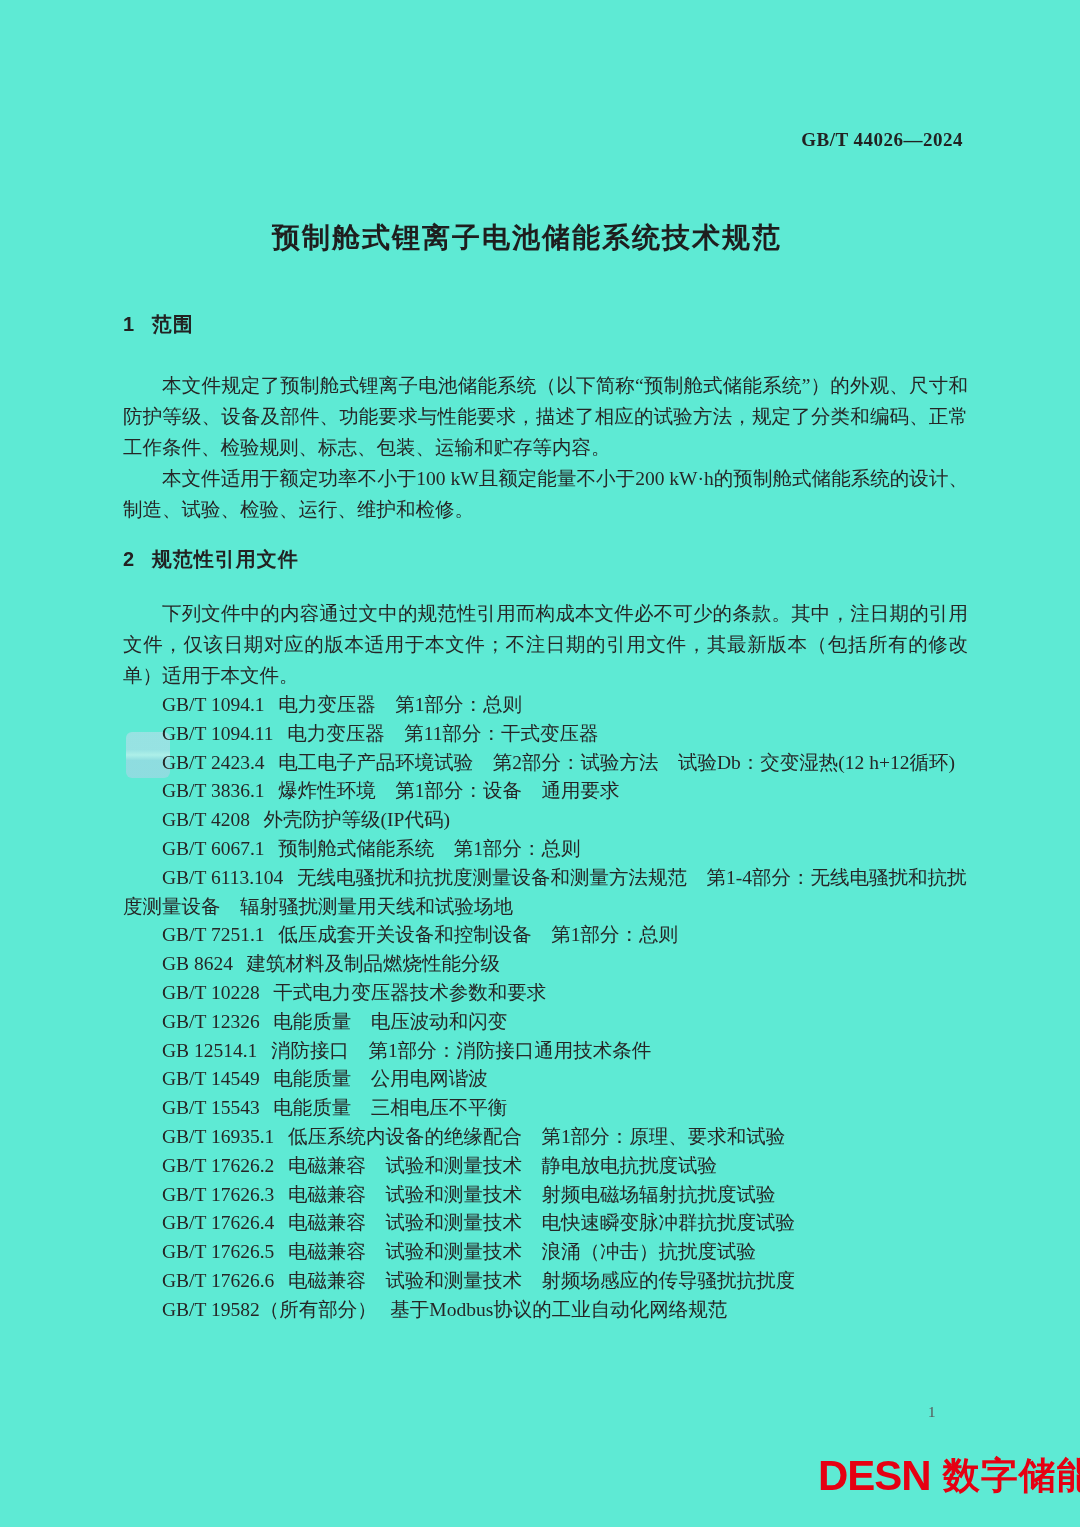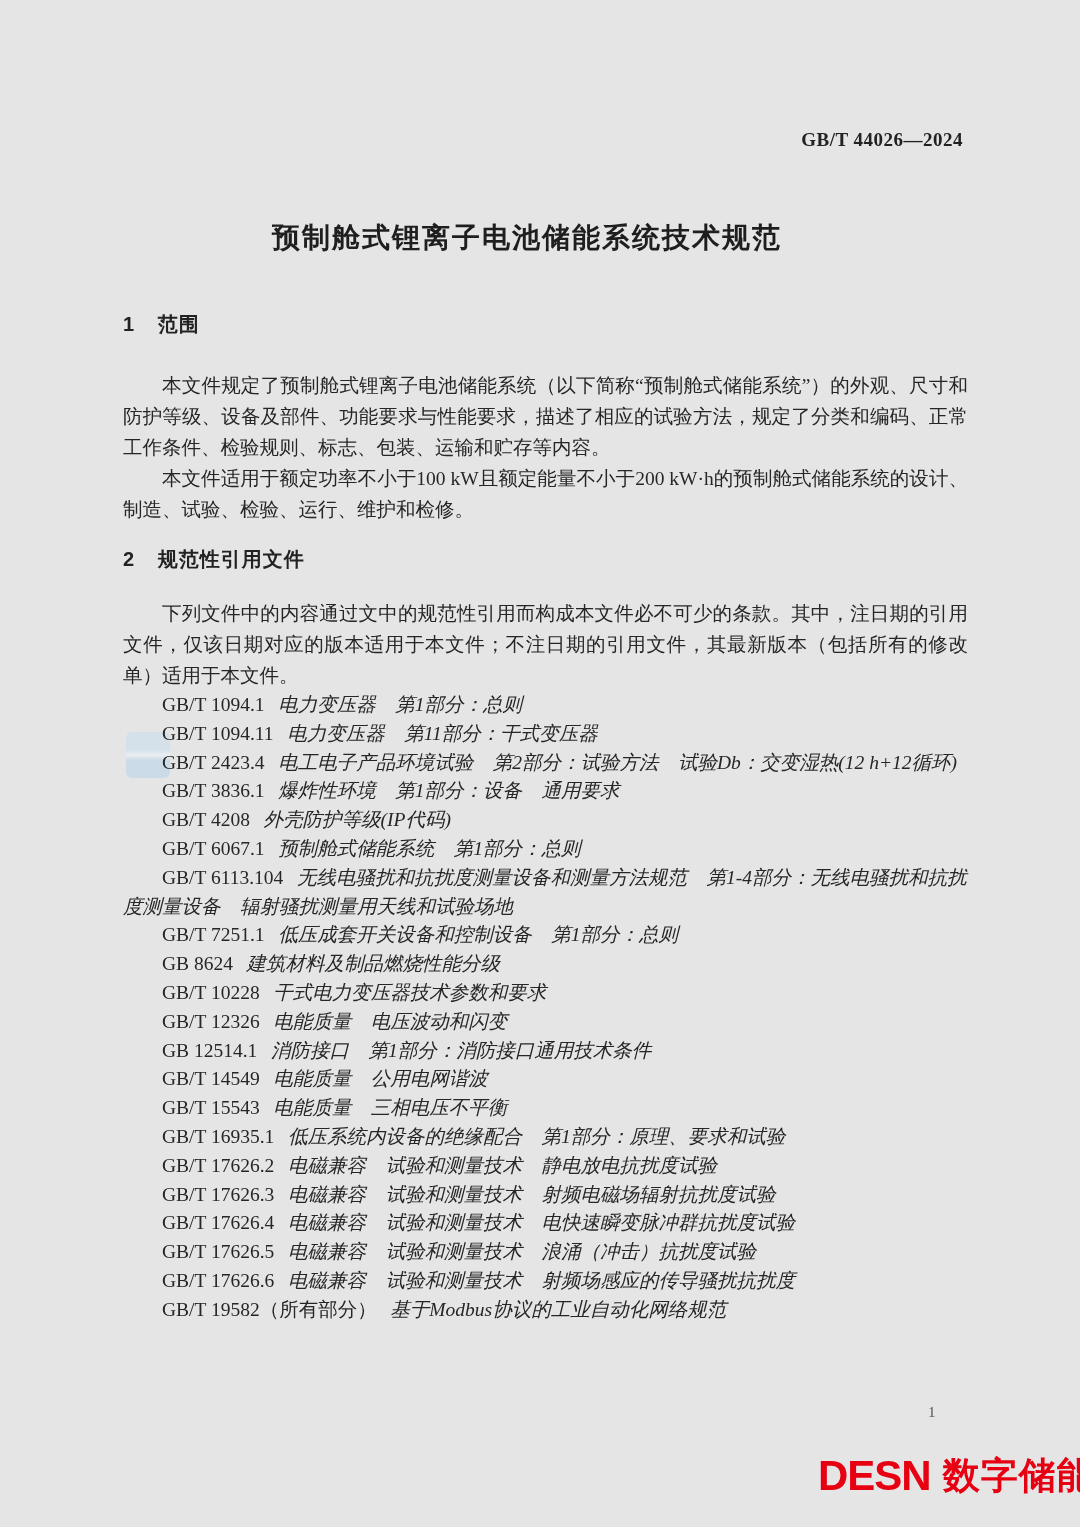--- a/index.html
+++ b/index.html
@@ -1,19 +1,19 @@
 <!DOCTYPE html>
 <html lang="zh"><head>
 <meta charset="utf-8">
 <style>
   html,body{margin:0;padding:0;background:#ffffff;}
   .page{
     position:relative;
     width:1080px;height:1527px;
-    background:#e5e5e5;
+    background:#5eead4;
     overflow:hidden;
     font-family:"Liberation Serif","DejaVu Serif",serif;
     color:#2a2a2a;
   }
   .header-code{
     position:absolute;top:129px;left:0;width:963px;
     text-align:right;
     font-family:"Liberation Serif","DejaVu Serif",serif;
     font-weight:bold;font-size:19px;letter-spacing:.5px;color:#222;
   }
@@ -22,37 +22,37 @@
     text-align:center;
     font-family:"Liberation Sans","DejaVu Sans",sans-serif;
     font-weight:bold;font-size:28px;letter-spacing:2px;color:#1e1e1e;padding-left:16px;
   }
   .sec-heading{
     position:absolute;left:123px;
     font-family:"Liberation Sans","DejaVu Sans",sans-serif;
     font-weight:bold;font-size:20px;color:#222;
   }
   .sec-heading .sec-num{display:inline-block;}
-  .sec-heading .sec-title{display:inline-block;margin-left:18px;letter-spacing:1px;}
+  .sec-heading .sec-title{display:inline-block;margin-left:12px;letter-spacing:1px;}
   #sec1{top:311px;}
   #sec2{top:546px;}
   .body-block{
     position:absolute;left:123px;width:845px;
     font-size:19.5px;line-height:31px;
     text-align:justify;color:#262626;
   }
   .body-block p{margin:0;text-indent:2em;}
   #scope-paras{top:370px;}
   #normative-intro{top:598px;}
   .refs{
     position:absolute;left:123px;top:691px;width:845px;
     font-size:19.5px;line-height:28.8px;color:#262626;
   }
   .refs p{margin:0;text-indent:2em;text-align:left;}
-  .ref-title{margin-left:.7em;font-style:italic;}
+  .ref-title{margin-left:.7em;}
   .page-num{
     position:absolute;top:1404px;left:928px;
     font-size:15px;color:#555;
   }
   .watermark{
     position:absolute;left:126px;top:732px;width:44px;height:46px;
     border-radius:6px;opacity:.55;
     background:linear-gradient(180deg,#c6dcee 0%,#c6dcee 38%,#eef5fa 50%,#b6d2e9 62%,#b6d2e9 100%);
   }
   .footer-logo{

